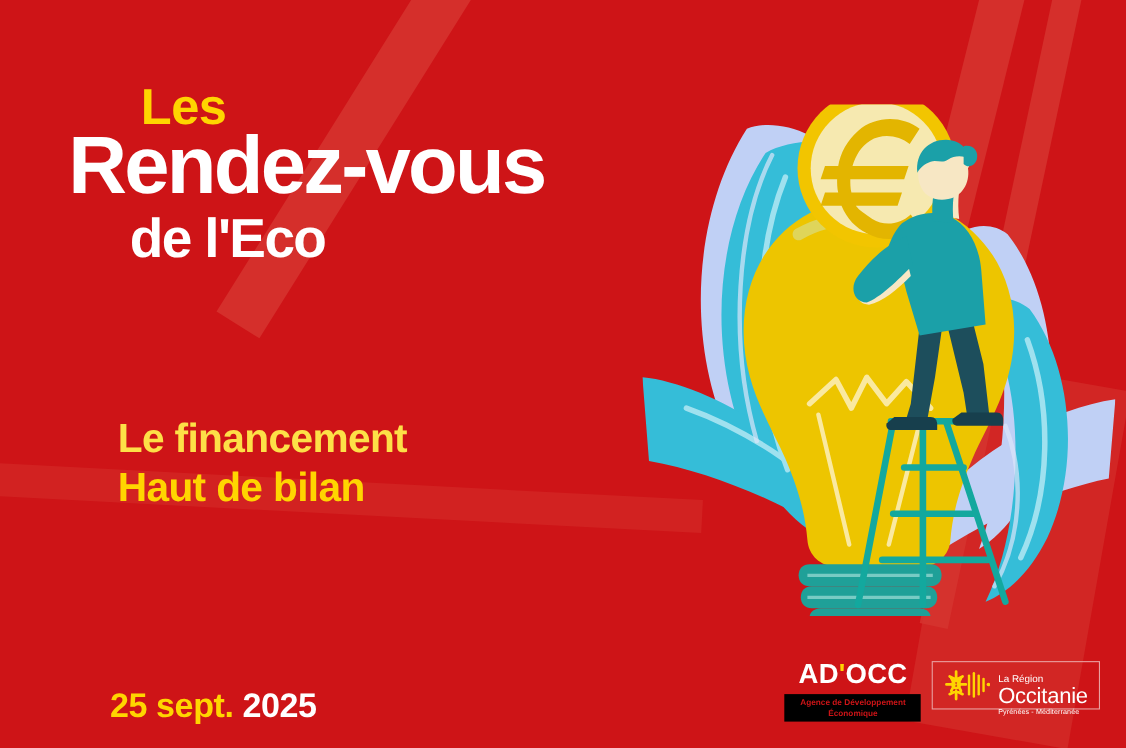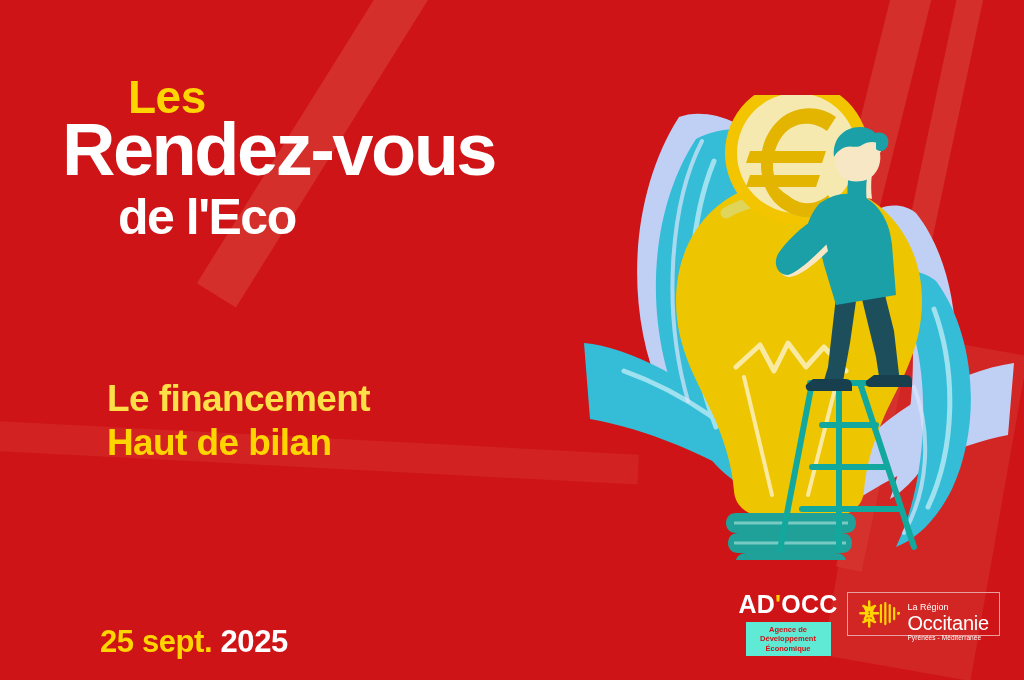--- a/index.html
+++ b/index.html
@@ -152,28 +152,28 @@
   .adocc-word {
     font-size: 25px;
     font-weight: 700;
     color: #FFFFFF;
     letter-spacing: 0.2px;
     line-height: 1;
     margin-bottom: 5px;
   }
   .adocc-word .apo { color: #FFD500; }
   .adocc-tag {
-    background: #5eead4;
+    background: #000000;
     color: #CE1417;
     font-size: 7.5px;
     font-weight: 700;
     line-height: 1.25;
     text-align: center;
     padding: 3px 6px 3px 6px;
-    width: 85px;
+    width: 124px;
     box-sizing: border-box;
   }
 
   .logo-occ {
     border: 1px solid #E9A0A0;
     padding: 7px 10px 7px 8px;
     display: flex;
     align-items: center;
     gap: 7px;
     height: 44px;

